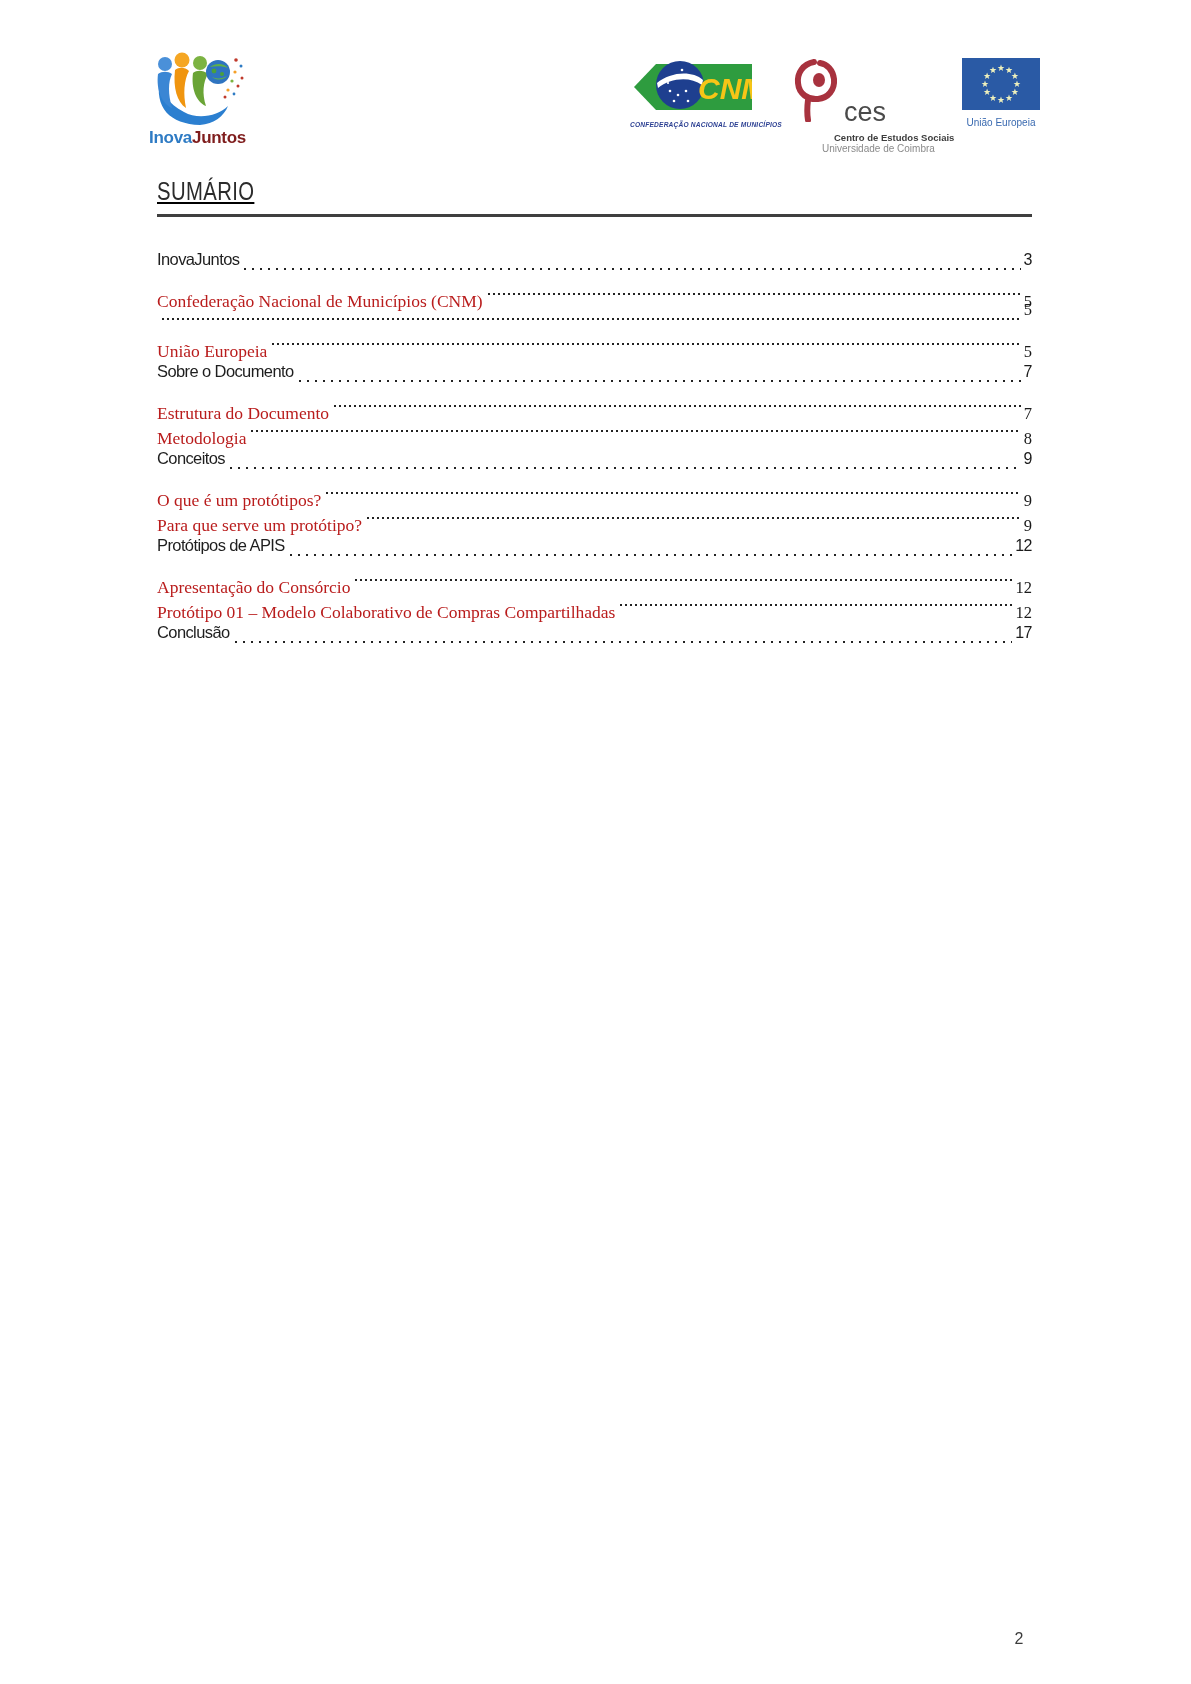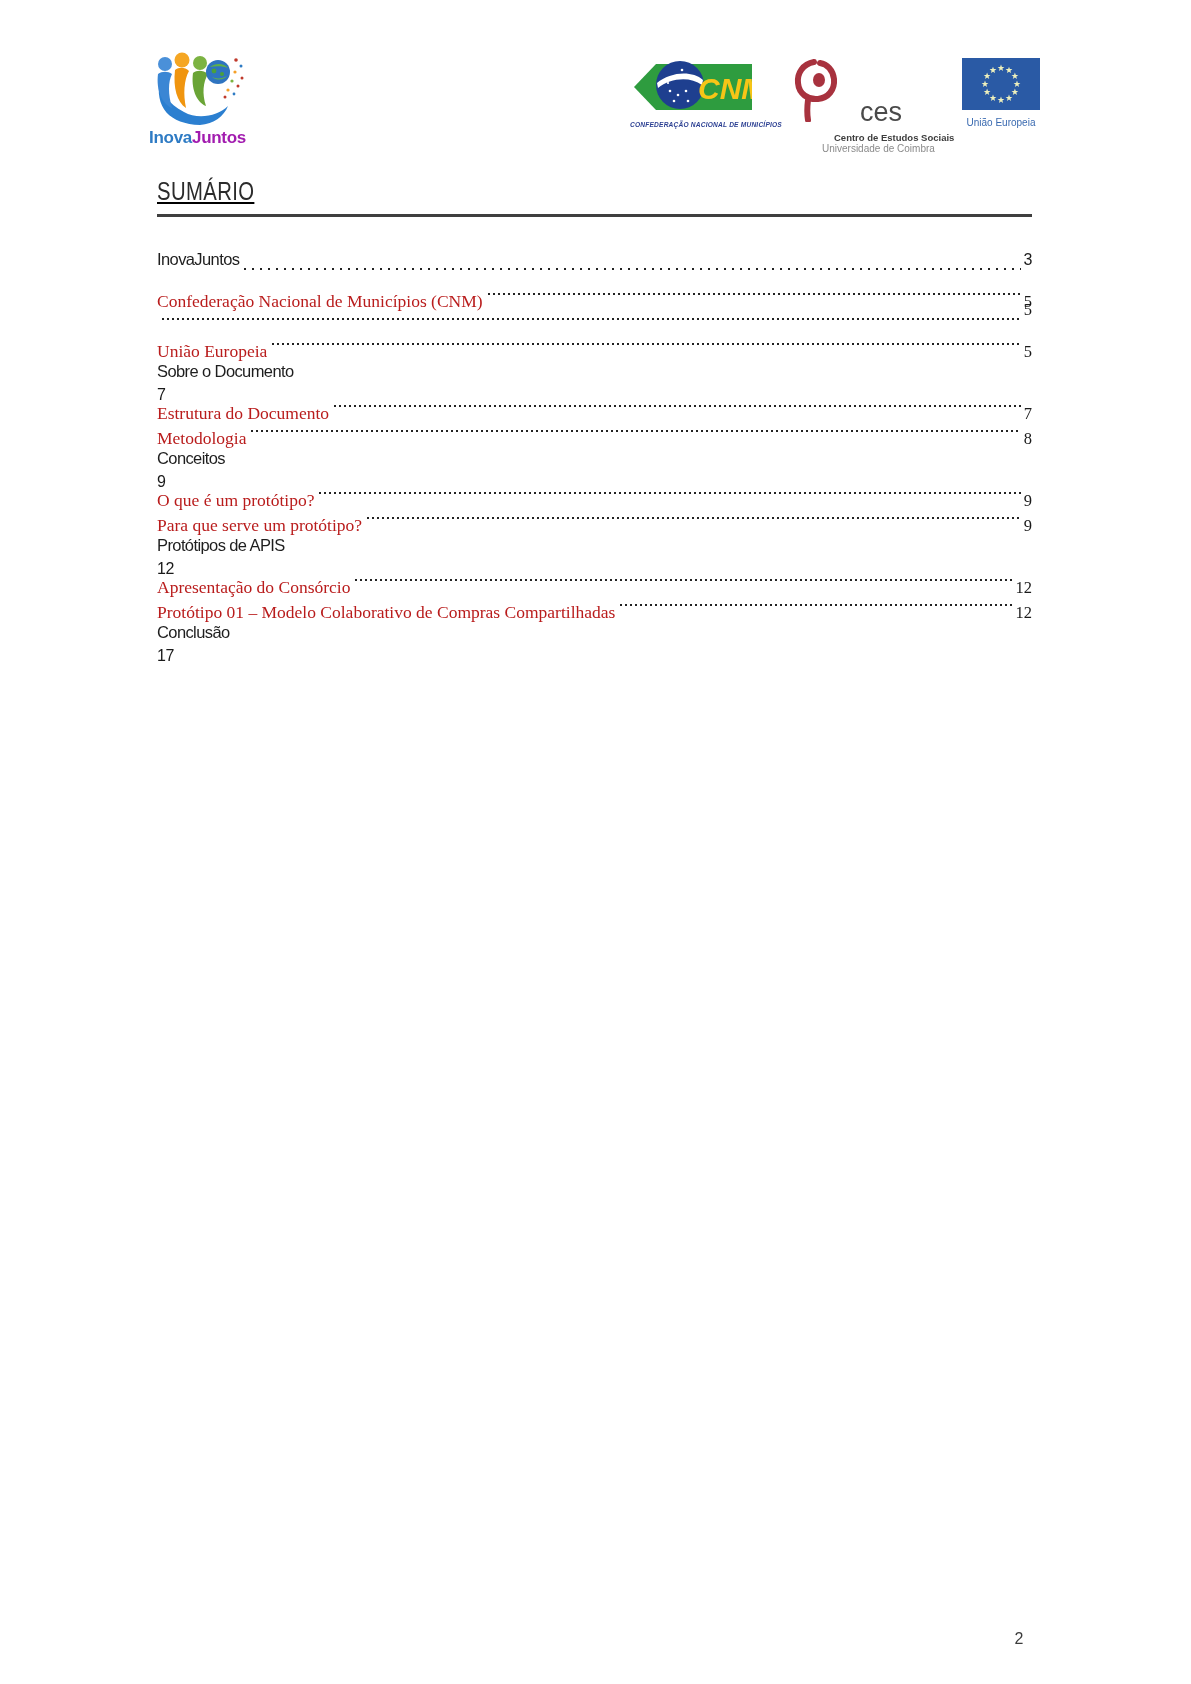--- a/index.html
+++ b/index.html
@@ -20,25 +20,25 @@
     height: 95px;
     display: flex;
     align-items: flex-start;
     justify-content: space-between;
   }
   .logo-left { display: flex; }
   .logo-right { display: flex; align-items: flex-start; gap: 42px; margin-top: 8px; }
   .inova-logo { width: 105px; text-align: center; }
   .inova-wordmark { font-size: 17px; font-weight: bold; letter-spacing: -0.3px; margin-top: -4px; }
   .inova-wordmark .inova { color: #2e7bc4; }
-  .inova-wordmark .juntos { color: #a21caf; }
+  .inova-wordmark .juntos { color: #7f1d1d; }
   .cnm-logo { width: 122px; text-align: center; }
   .cnm-caption { font-size: 6.6px; font-weight: bold; font-style: italic; color: #2b3f92; letter-spacing: 0.2px; margin-top: 1px; white-space: nowrap; }
   .ces-logo { width: 125px; }
-  .ces-top { display: flex; align-items: flex-end; gap: 20px; }
+  .ces-top { display: flex; align-items: flex-end; gap: 4px; }
   .ces-word { font-size: 27px; color: #4a4a4a; font-family: "Liberation Sans", sans-serif; line-height: 0.9; padding-bottom: 2px; }
   .ces-line1 { font-size: 9.5px; font-weight: bold; color: #3d3d3d; margin-top: 6px; margin-left: 40px; white-space: nowrap; }
   .ces-line2 { font-size: 10px; color: #8a8a8a; margin-left: 28px; white-space: nowrap; }
   .eu-logo { width: 80px; text-align: center; }
   .eu-caption { font-size: 10px; color: #3a6ab0; margin-top: 3px; white-space: nowrap; }
   
   .title-wrap { position: absolute; top: 176px; left: 157px; width: 875px; text-decoration: underline; }
   .doc-title {
     font-size: 26px;
     font-weight: normal;
@@ -52,21 +52,21 @@
   
   .toc { position: absolute; top: 250px; left: 157px; width: 875px; }
   .toc-row {
     display: flex;
     align-items: baseline;
     height: 25px;
     color: #1a1a1a;
     cursor: pointer;
     text-decoration: none;
   }
-  .toc-row.group-start { margin-top: 12px; flex-direction: column; }
+  .toc-row.group-start { margin-top: 12px; }
   .toc-row.level1 .toc-label {
     font-family: "Liberation Sans", sans-serif;
     font-size: 16.5px;
     letter-spacing: -0.6px;
     color: #1e1e1e;
   }
   .toc-row.level2 .toc-label {
     font-family: "Liberation Serif", serif;
     font-size: 17.5px;
     color: #b91c1c;
@@ -250,21 +250,21 @@
       <span class="toc-page">8</span>
     </a>
 
     <a class="toc-row level1 group-start">
       <span class="toc-label">Conceitos</span>
       <span class="toc-dots"></span>
       <span class="toc-page">9</span>
     </a>
 
     <a class="toc-row level2">
-      <span class="toc-label">O que é um protótipo?</span>
+      <span class="toc-label">O que é um protótipos?</span>
       <span class="toc-dots"></span>
       <span class="toc-page">9</span>
     </a>
 
     <a class="toc-row level2">
       <span class="toc-label">Para que serve um protótipo?</span>
       <span class="toc-dots"></span>
       <span class="toc-page">9</span>
     </a>
 

